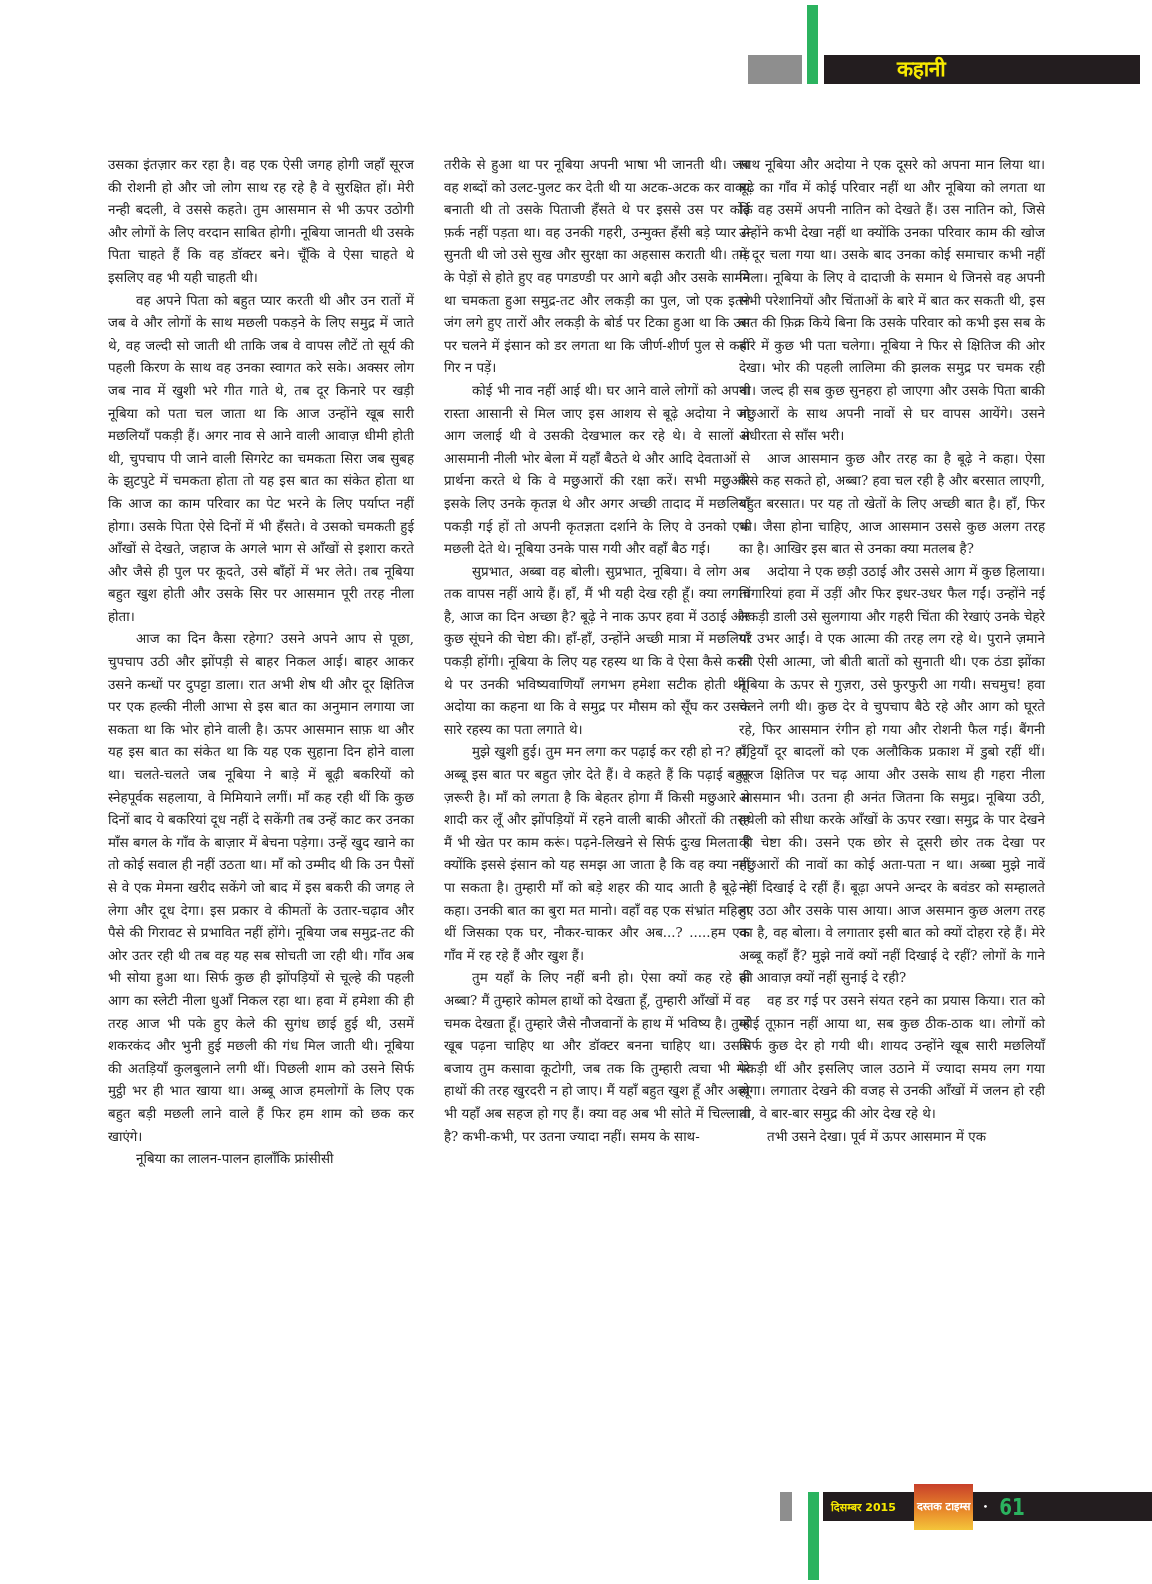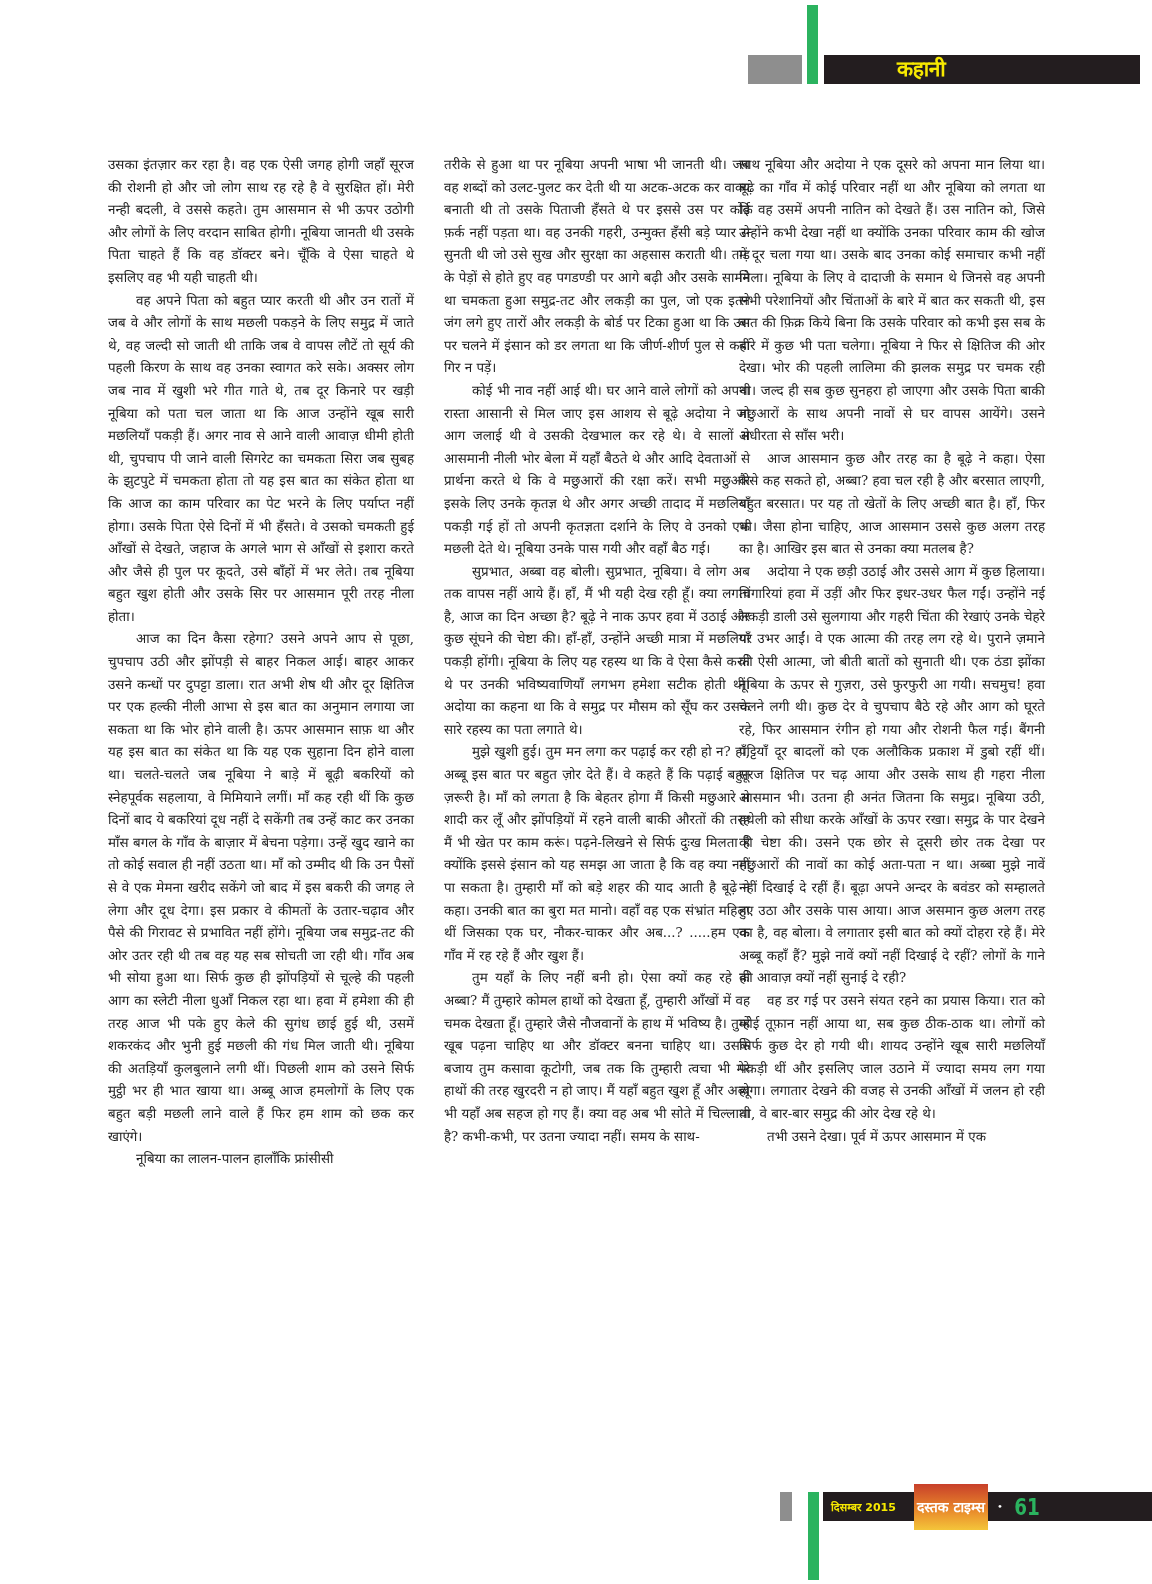--- a/index.html
+++ b/index.html
@@ -22,21 +22,21 @@
   .col1 { left: 108px; }
   .col2 { left: 444px; }
   .col3 { left: 739px; }
 
   
   .ftr-gray { position: absolute; left: 780px; top: 1492px; width: 12px; height: 29px; background: #8e8e8e; }
   .ftr-green { position: absolute; left: 808px; top: 1492px; width: 11px; height: 88px; background: #2bb35f; }
   .ftr-black { position: absolute; left: 823px; top: 1492px; width: 329px; height: 29px; background: #231d1f;
     display: flex; align-items: center; }
   .ftr-date { margin-left: 8px; color: #f7e900; font-family: "DejaVu Sans", sans-serif; font-weight: bold; font-size: 11px; }
-  .ftr-logo { margin-left: 18px; font-family: "DejaVu Sans", sans-serif; font-weight: bold; font-size: 14px; color: #ffffff;
+  .ftr-logo { margin-left: 18px; font-family: "DejaVu Sans", sans-serif; font-weight: bold; font-size: 11px; color: #ffffff;
     background: linear-gradient(180deg, #c8402a 0%, #e8862a 55%, #f4c53a 100%); padding: 16px 3px; line-height: 14px; text-align: center; }
   .ftr-dot { margin-left: 9px; color: #ffffff; font-size: 10px; }
   .ftr-page { margin-left: 8px; color: #2bb35f; font-family: "DejaVu Sans", sans-serif; font-weight: bold; font-size: 23px; transform: scaleX(0.8); }
 </style>
 </head>
 <body>
 
 <div class="hdr-gray"></div>
 <div class="hdr-green"></div>
 <div class="hdr-black">

